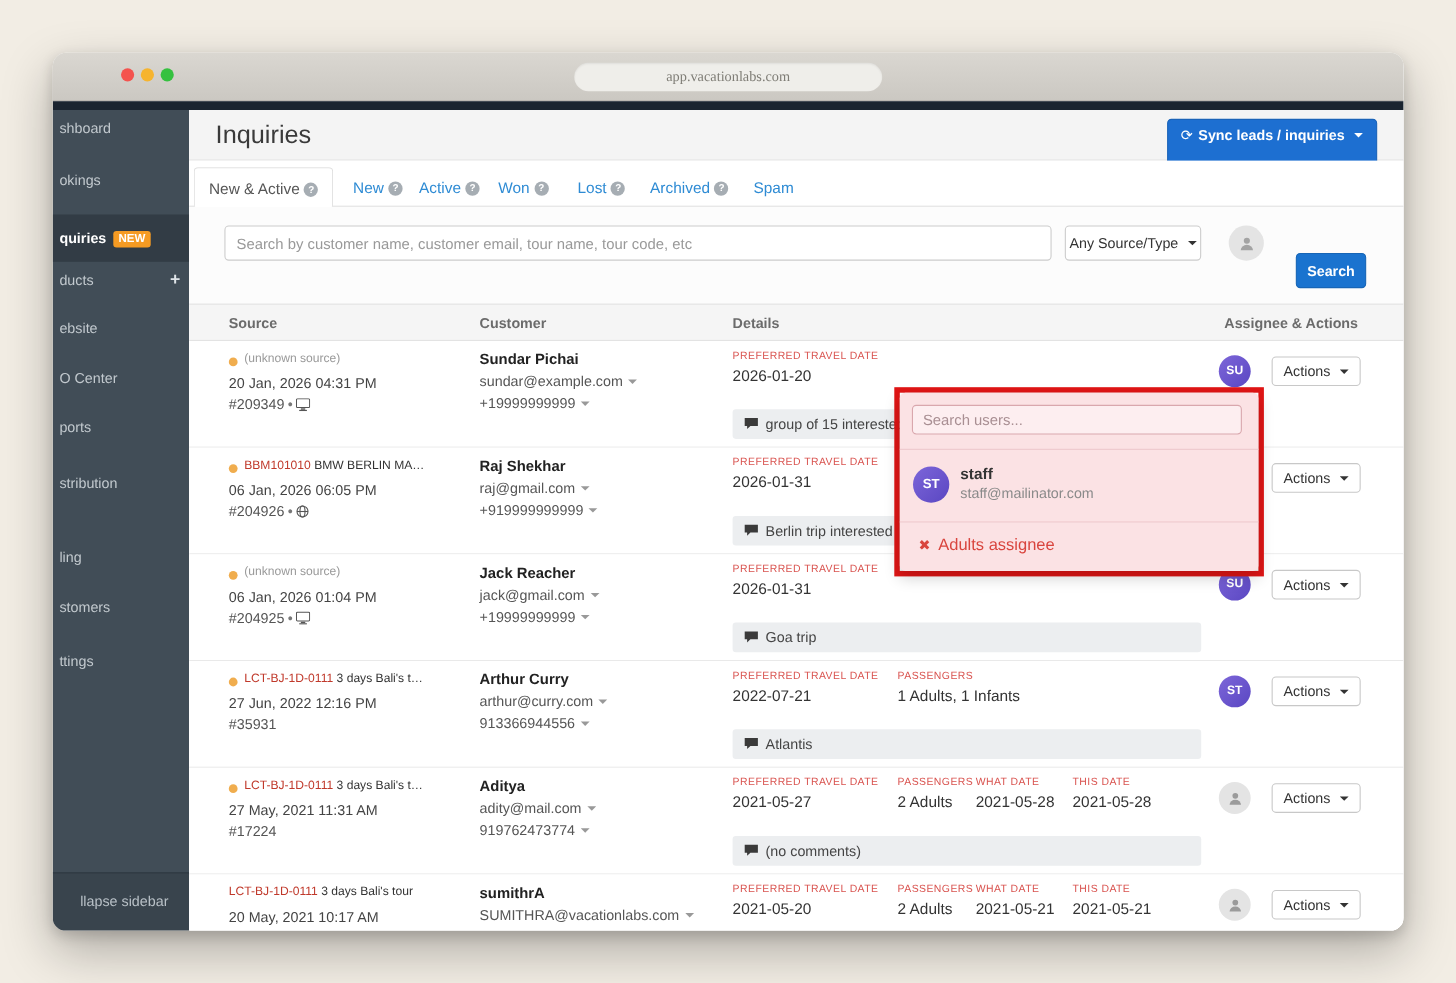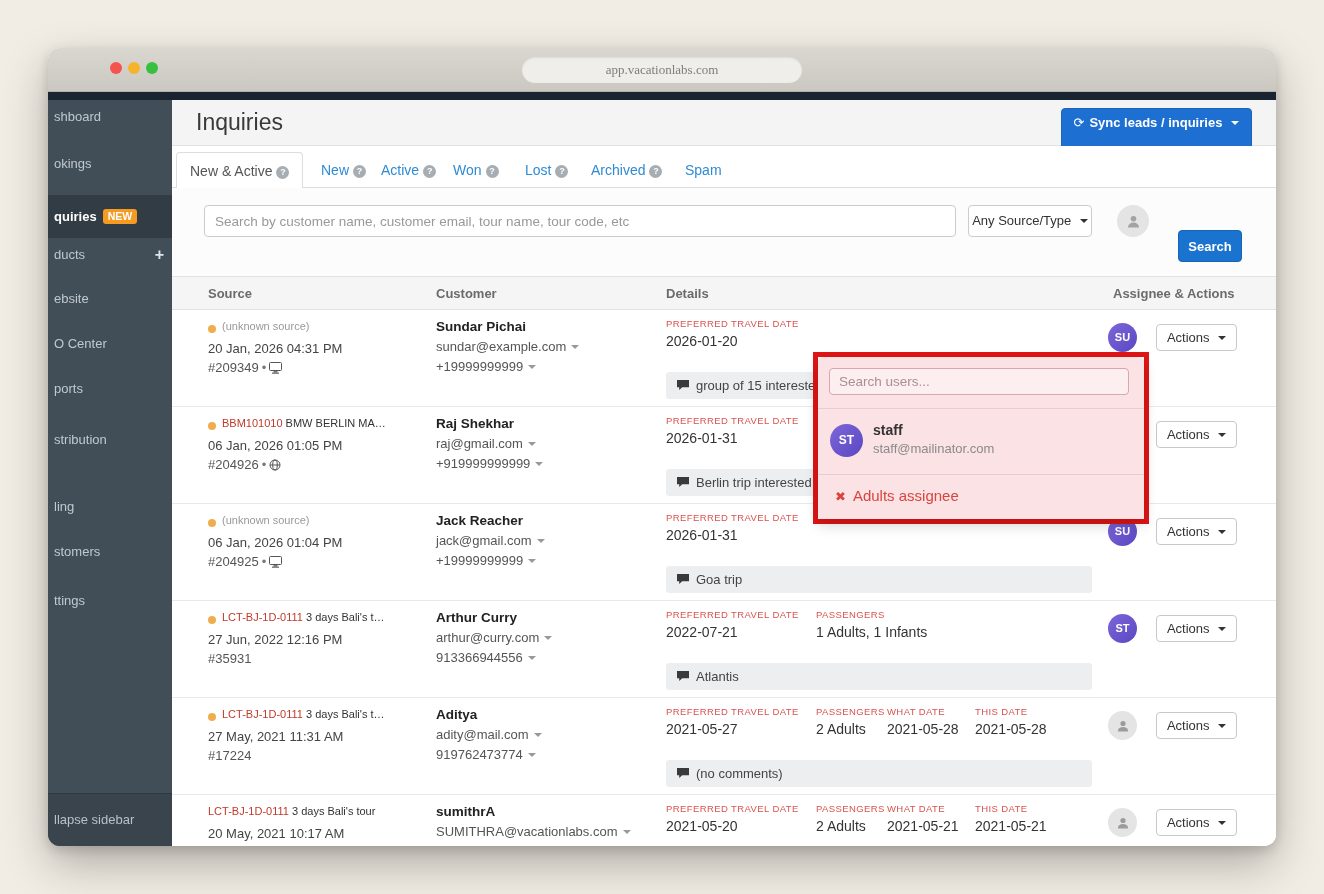--- a/index.html
+++ b/index.html
@@ -32,21 +32,21 @@
   .sidebar { position:relative; width:124px; height:100%; background:#414d57; flex:none; }
   .sb-item { position:absolute; left:0; right:0; height:24px; line-height:24px;
     padding-left:6px; color:#c2c9ce; font-size:13px; white-space:nowrap; cursor:pointer; }
   .sb-item.active { height:43px; line-height:43px; background:#323c45; color:#fff; font-weight:bold; }
   .sb-badge { display:inline-block; margin-left:6px; background:#f59b23; color:#fff;
     font-size:10.5px; font-weight:bold; border-radius:3px; padding:2px 5px; line-height:11px;
     vertical-align:1px; }
   .sb-plus { position:absolute; right:8px; color:#dfe4e8; font-size:16px; font-weight:bold; }
   .sb-footer { position:absolute; left:0; bottom:0; width:100%; height:53px; background:#39444d;
     border-top:1px solid #2e3840; color:#b9c1c7; font-size:13px; padding:18px 0 0 6px;
-    white-space:nowrap; cursor:pointer; }
+    white-space:nowrap; cursor:pointer;text-align:center; }
 
   
   .main { position:relative; flex:1; background:#fff; }
 
   .page-header { position:absolute; left:0; top:0; width:100%; height:46px;
     background:#f4f4f4; border-bottom:1px solid #e2e2e2; }
   .page-title { position:absolute; left:24px; top:9px; font-size:23px; color:#3a3a3a; }
   .sync-btn { position:absolute; right:24px; top:8px; height:46px; padding:0 12px;
     background:#1d6fd1; border:1px solid #1a63b8; border-radius:4px; color:#fff;
     font-size:13px; font-weight:bold; line-height:28px; cursor:pointer; white-space:nowrap; }
@@ -241,21 +241,21 @@
               </div>
               <div class="chip"><svg width="14" height="12" viewBox="0 0 14 12">
                   <path d="M1 1h12v7.2H6.2L3.2 11V8.2H1z" fill="#3a3a3a"></path>
                 </svg><span>group of 15 interested</span></div>
               <div class="row-avatar purple">SU</div>
               <button class="actions-btn">Actions <span class="caret dark"></span></button>
             </div>
             <div class="row">
               <span class="dot"></span>
               <div class="src-line"><span class="src-code">BBM101010</span> <span class="src-title">BMW BERLIN MA…</span></div>
-              <div class="src-date">06 Jan, 2026 01:05 PM</div>
+              <div class="src-date">06 Jan, 2026 06:05 PM</div>
               <div class="src-ref"><span>#204926</span><span class="sep">•</span><svg width="12" height="12" viewBox="0 0 12 12">
                   <circle cx="6" cy="6" r="5" fill="none" stroke="#555"></circle>
                   <ellipse cx="6" cy="6" rx="2.3" ry="5" fill="none" stroke="#555"></ellipse>
                   <line x1="1" y1="6" x2="11" y2="6" stroke="#555"></line>
                 </svg></div>
               <div class="cust-name">Raj Shekhar</div>
               <div class="cust-email">raj@gmail.com<span class="caret"></span></div>
               <div class="cust-phone">+919999999999<span class="caret"></span></div>
               <div class="details">
                 <div class="detail">

